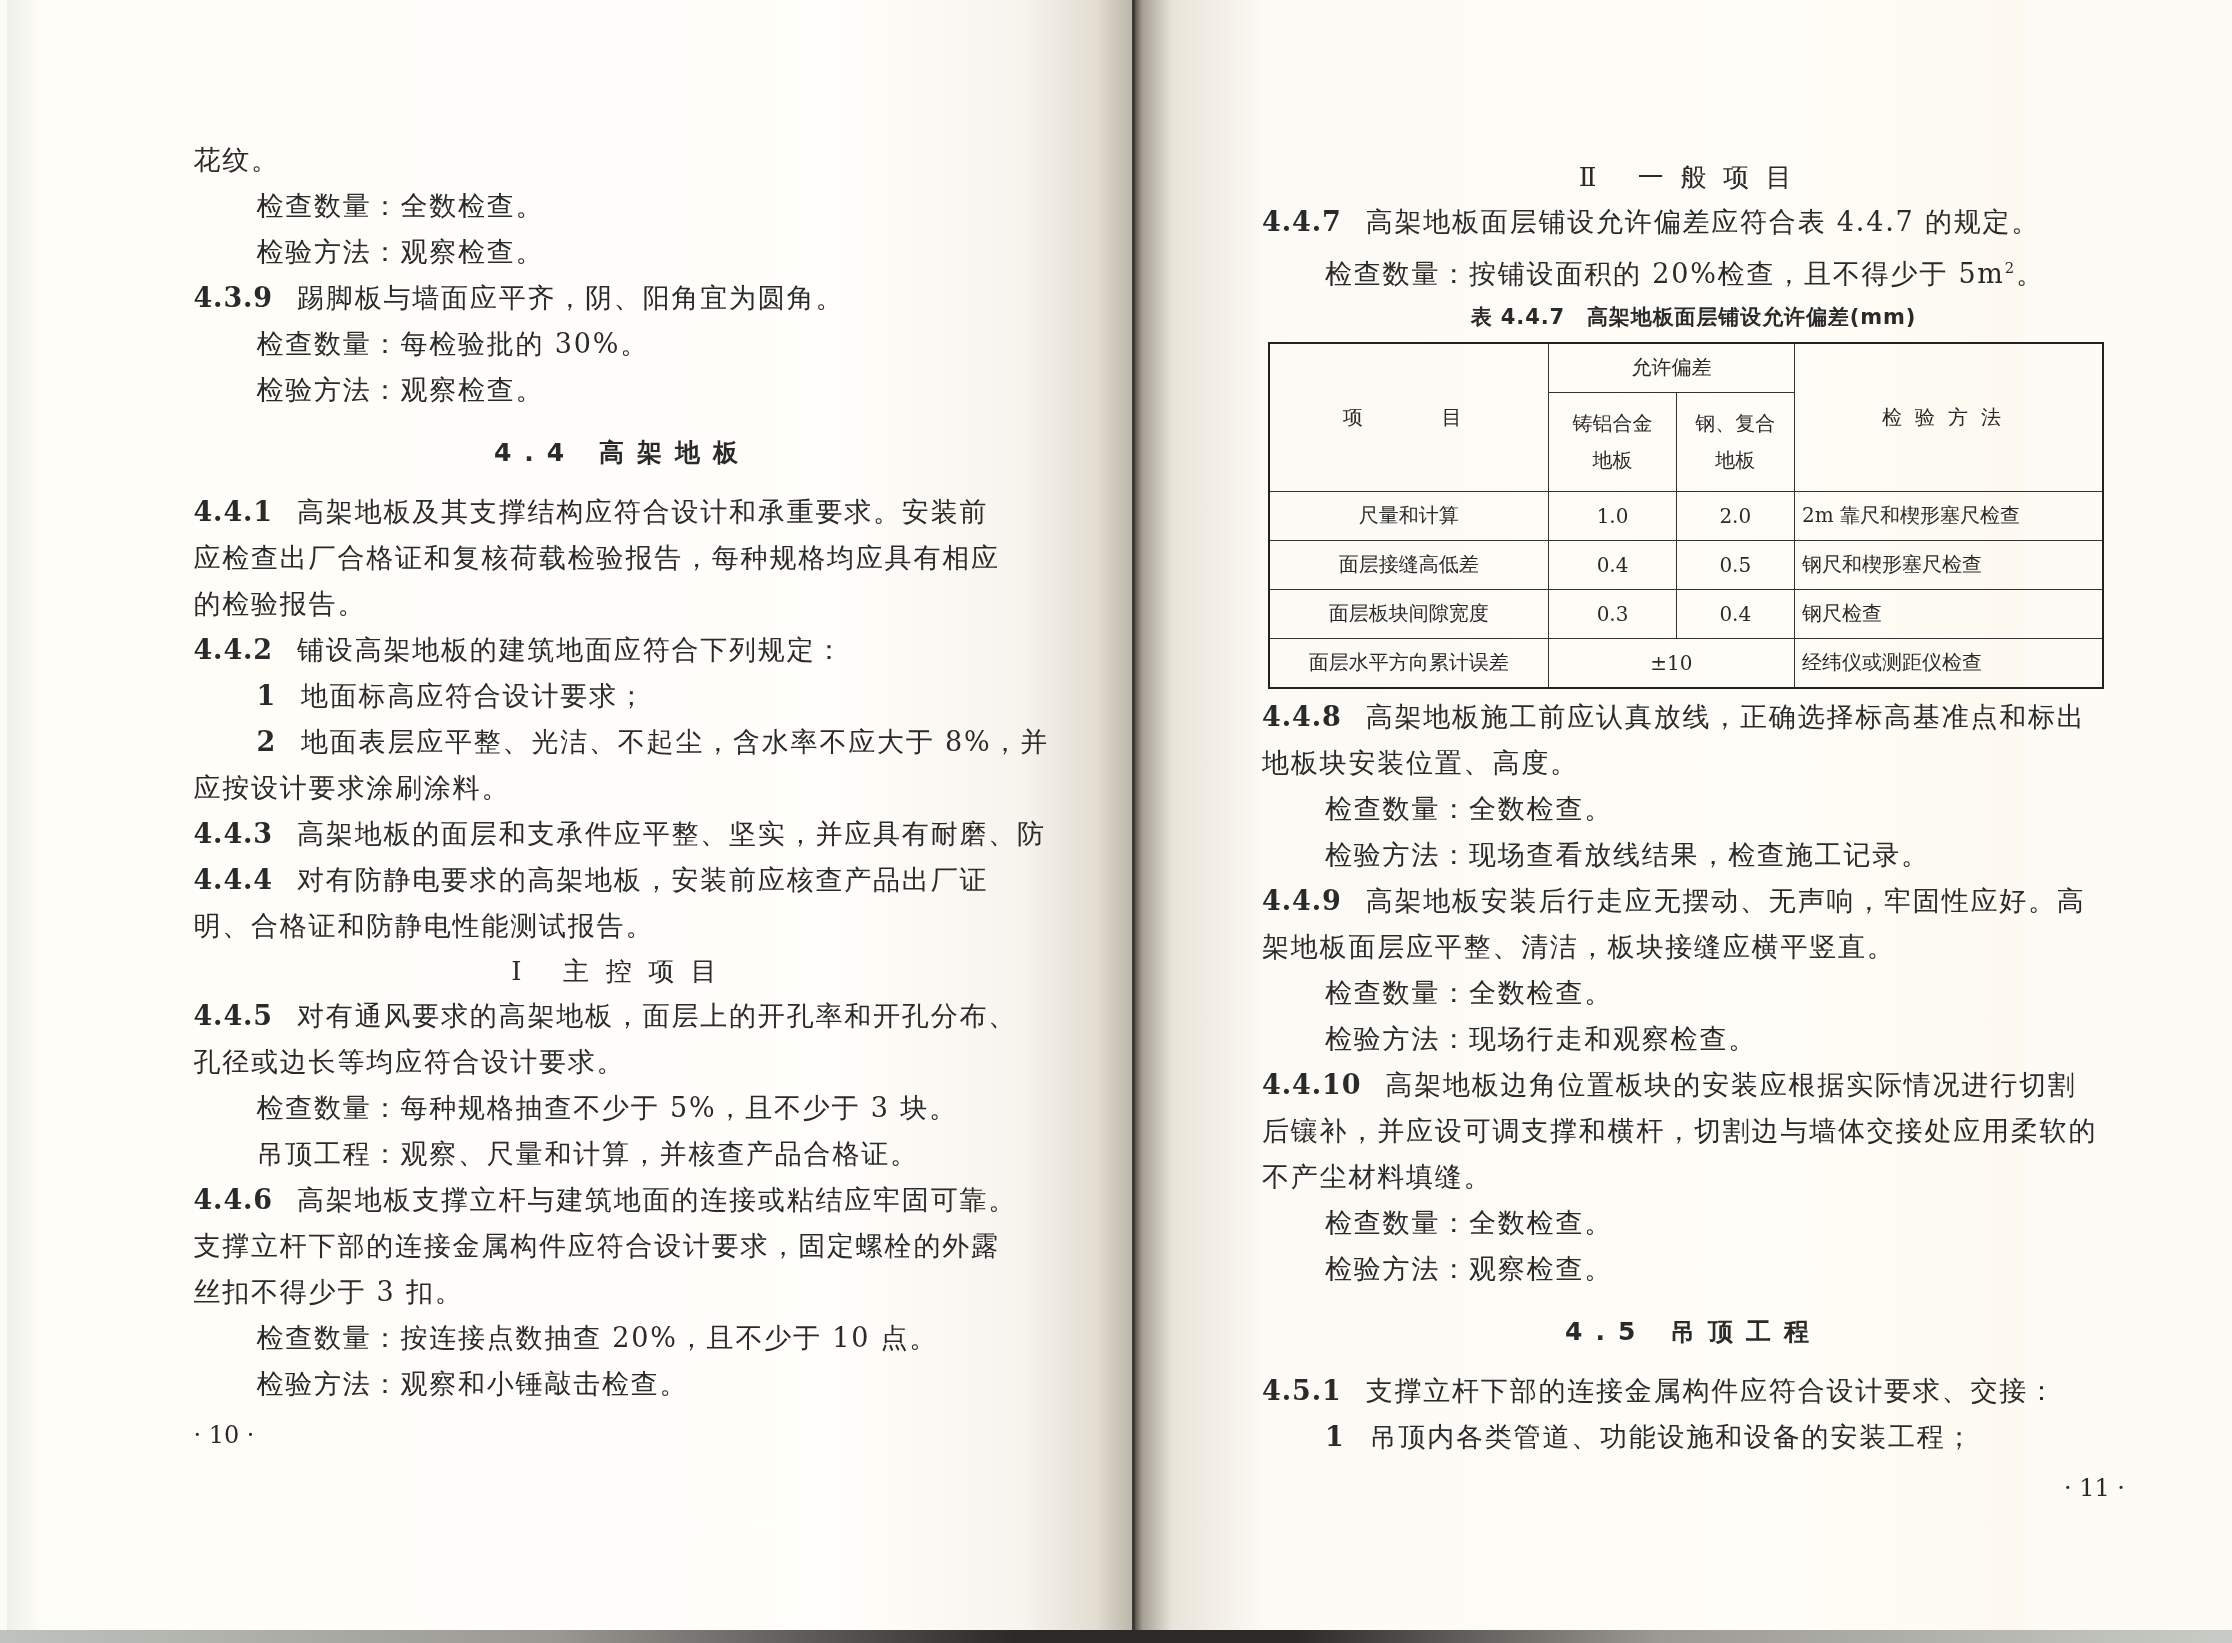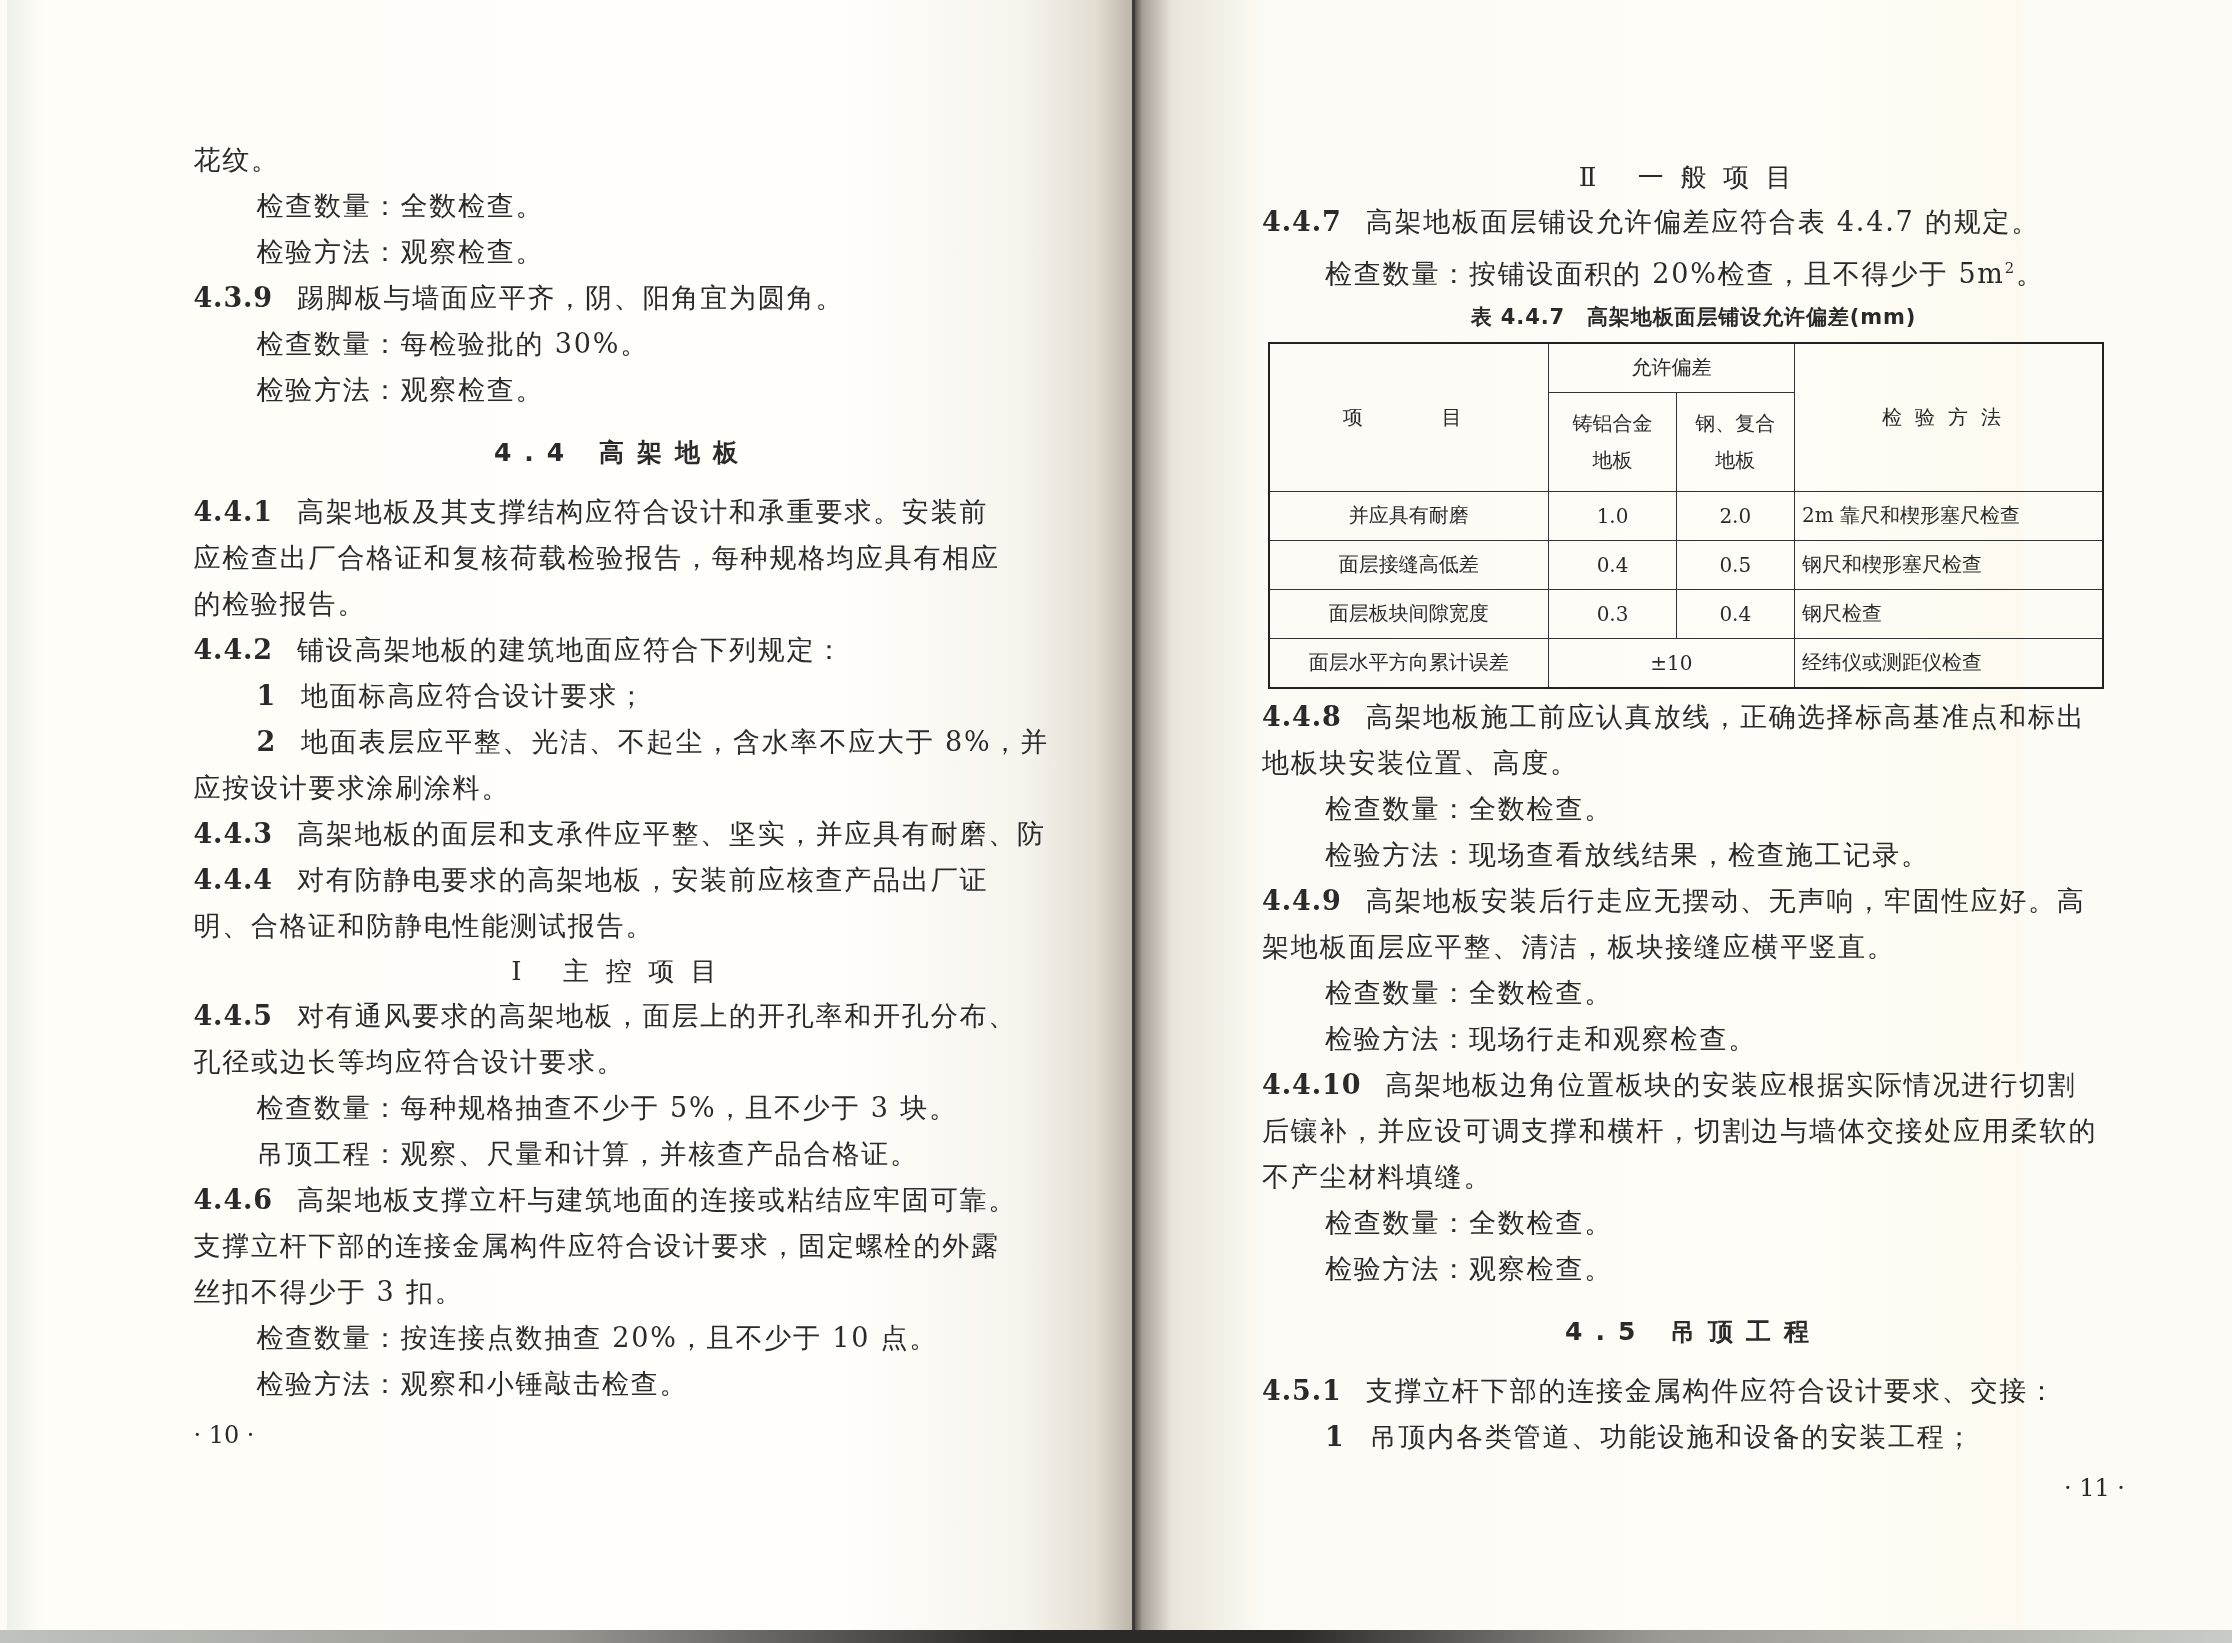--- a/index.html
+++ b/index.html
@@ -111,21 +111,21 @@
             <th colspan="2" class="hdr-h1">允许偏差</th>
             <th rowspan="2" style="width:305px" class="spaced">检验方法</th>
           </tr>
           <tr>
             <th class="hdr-h2" style="width:126px"><span>铸铝合金</span><br><span>地板</span></th>
             <th class="hdr-h2" style="width:116px"><span>钢、复合</span><br><span>地板</span></th>
           </tr>
         </thead>
         <tbody>
           <tr>
-            <td>并应具有耐磨</td>
+            <td>尺量和计算</td>
             <td>1.0</td>
             <td>2.0</td>
             <td class="method">2m 靠尺和楔形塞尺检查</td>
           </tr>
           <tr>
             <td>面层接缝高低差</td>
             <td>0.4</td>
             <td>0.5</td>
             <td class="method">钢尺和楔形塞尺检查</td>
           </tr>

